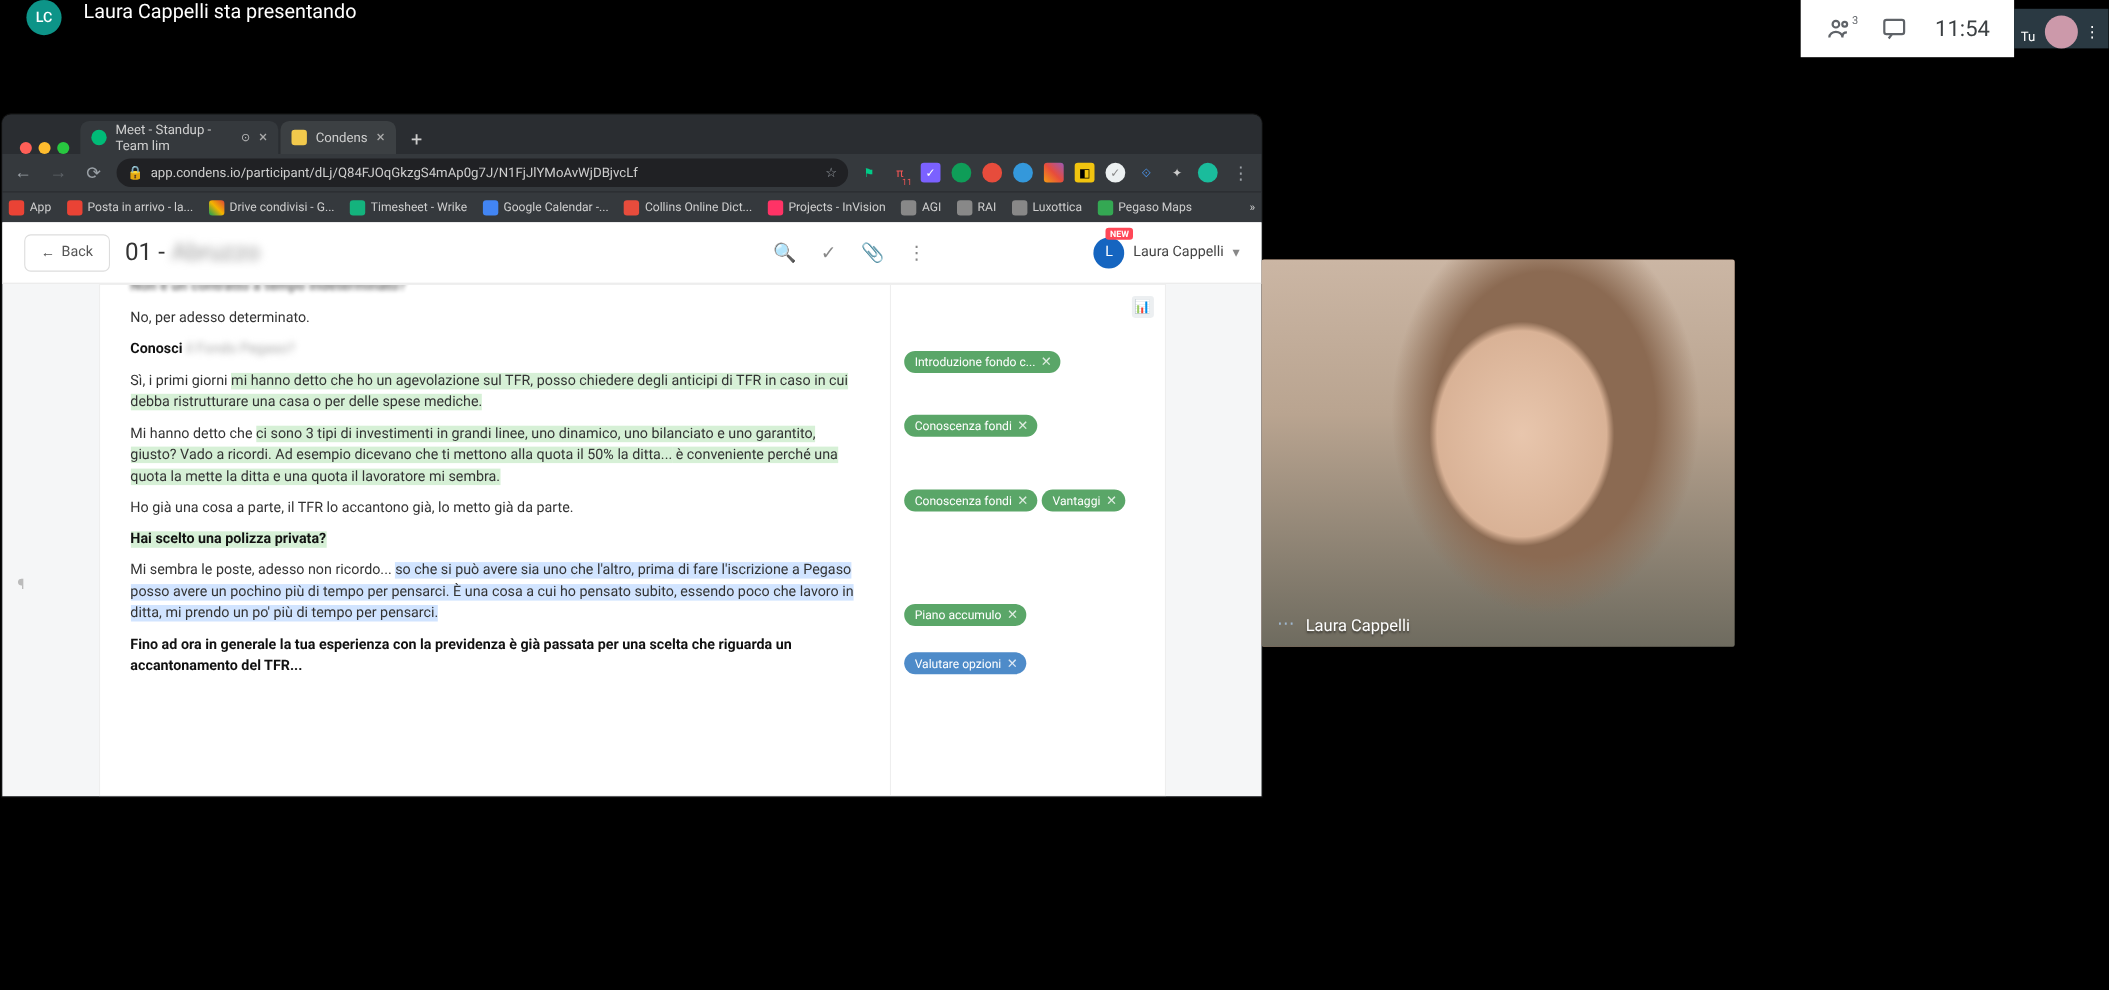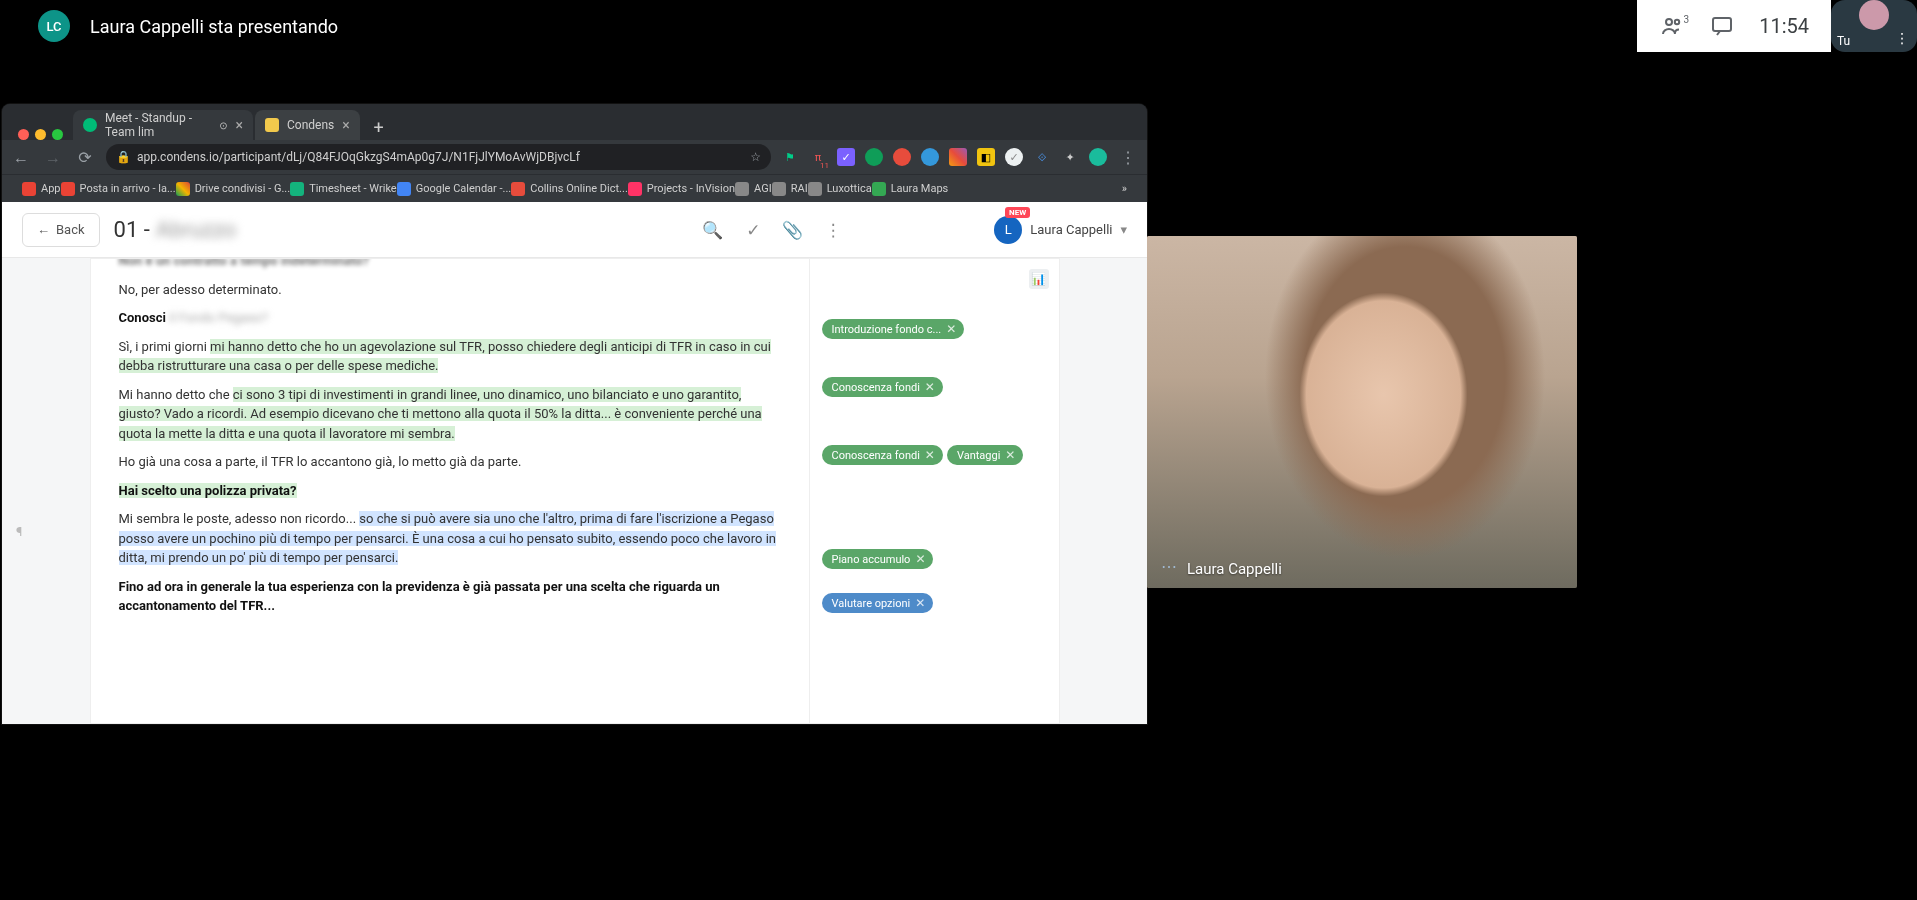--- a/index.html
+++ b/index.html
@@ -1,27 +1,27 @@
 <!DOCTYPE html>
 <html><head>
 <meta charset="utf-8">
 <style>
 * { margin:0; padding:0; box-sizing:border-box; font-family:-apple-system,BlinkMacSystemFont,"Segoe UI",Roboto,sans-serif; }
 body { background:#000; width:1917px; height:900px; overflow:hidden; position:relative; }
 
 
-.meet-top { position:absolute; top:0; left:0; right:0; height:52px; display:flex; align-items:center; color:#fff;margin-left:14px; }
+.meet-top { position:absolute; top:0; left:0; right:0; height:52px; display:flex; align-items:flex-start; color:#fff; }
 .presenter-avatar { width:32px; height:32px; border-radius:50%; background:#0d9488; margin-left:24px; display:flex; align-items:center; justify-content:center; font-size:13px; font-weight:500; }
 .presenting-text { margin-left:20px; font-size:18px; font-weight:400; }
 .meet-right { position:absolute; top:0; right:0; display:flex; align-items:center; }
 .meet-pill { background:#fff; height:52px; display:flex; align-items:center; padding:0 10px; }
 .meet-icon-btn { width:50px; height:52px; display:flex; align-items:center; justify-content:center; color:#5f6368; font-size:22px; position:relative; }
 .meet-icon-btn .badge-count { font-size:10px; position:absolute; top:14px; right:8px; }
 .meet-time { font-size:20px; color:#3c4043; padding:0 12px; }
-.self-thumb { width:86px; height:52px; background:#2a3942; position:relative; display:flex; align-items:flex-start; justify-content:center;border-radius:14px; }
+.self-thumb { width:86px; height:36px; background:#2a3942; position:relative; display:flex; align-items:flex-end; justify-content:center; }
 .self-thumb .tu { position:absolute; bottom:4px; left:6px; color:#fff; font-size:12px; }
 .self-thumb .dots { position:absolute; bottom:6px; right:6px; color:#fff; font-size:14px; letter-spacing:2px; }
 .self-thumb .face { width:30px; height:30px; border-radius:50%; background:#c9a; }
 
 
 .share-area { position:absolute; top:104px; left:2px; width:1145px; height:620px; background:#262a2f; border-radius:8px 8px 0 0; overflow:hidden; display:flex; flex-direction:column; box-shadow:0 0 0 1px #111; }
 
 
 .traffic { display:flex; gap:6px; padding:0 10px; align-items:center; }
 .tlight { width:11px; height:11px; border-radius:50%; }
@@ -34,21 +34,21 @@
 .tab .mute { margin-left:6px; font-size:10px; color:#bbb; }
 .tab .closex { margin-left:8px; color:#aaa; font-size:14px; cursor:pointer; }
 .newtab { width:26px; height:26px; display:flex; align-items:center; justify-content:center; color:#ccc; font-size:18px; margin-left:4px; }
 
 .addrbar { height:34px; background:#35393d; display:flex; align-items:center; padding:0 8px; gap:10px; }
 .navbtn { color:#9aa0a6; font-size:16px; width:22px; text-align:center; }
 .addr-field { flex:1; height:26px; background:#202124; border-radius:13px; display:flex; align-items:center; padding:0 10px; color:#cfcfcf; font-size:12px; gap:6px; }
 .addr-icons { display:flex; align-items:center; gap:10px; }
 .ext-icon { width:18px; height:18px; border-radius:3px; display:flex; align-items:center; justify-content:center; font-size:11px; }
 
-.bmkbar { height:28px; background:#35393d; display:flex; align-items:center; padding:0 20px; border-top:1px solid #2a2d31; }
+.bmkbar { height:28px; background:#35393d; display:flex; align-items:center; padding:0 6px; gap:14px; border-top:1px solid #2a2d31; }
 .bmk { display:flex; align-items:center; gap:5px; color:#cfcfcf; font-size:11px; white-space:nowrap; }
 .bmk .bi { width:14px; height:14px; border-radius:3px; background:#888; }
 
 
 .app { flex:1; background:#f5f6f7; display:flex; flex-direction:column; overflow:hidden; }
 .app-top { height:56px; background:#fff; border-bottom:1px solid #e8e8e8; display:flex; align-items:center; padding:0 20px; gap:14px; }
 .back-btn { height:34px; padding:0 14px; border:1px solid #ddd; border-radius:6px; background:#fff; display:flex; align-items:center; gap:6px; font-size:13px; color:#555; }
 .page-title { font-size:22px; color:#333; font-weight:400; display:flex; align-items:center; gap:6px; }
 .page-title .blur { filter:blur(4px); color:#999; }
 .app-top-spacer { flex:1 }
@@ -206,21 +206,21 @@
     <div class="bmk">
         <div class="bi" style="background:#888"></div>
         <span>RAI</span>
       </div>
     <div class="bmk">
         <div class="bi" style="background:#888"></div>
         <span>Luxottica</span>
       </div>
     <div class="bmk">
         <div class="bi" style="background:#34a853"></div>
-        <span>Laura Maps</span>
+        <span>Pegaso Maps</span>
       </div>
     <div style="flex:1"></div>
     <div class="bmk">»</div>
   </div>
 
   <div class="app">
     <div class="app-top">
       <button class="back-btn">
         <span>←</span>
         <span>Back</span>

